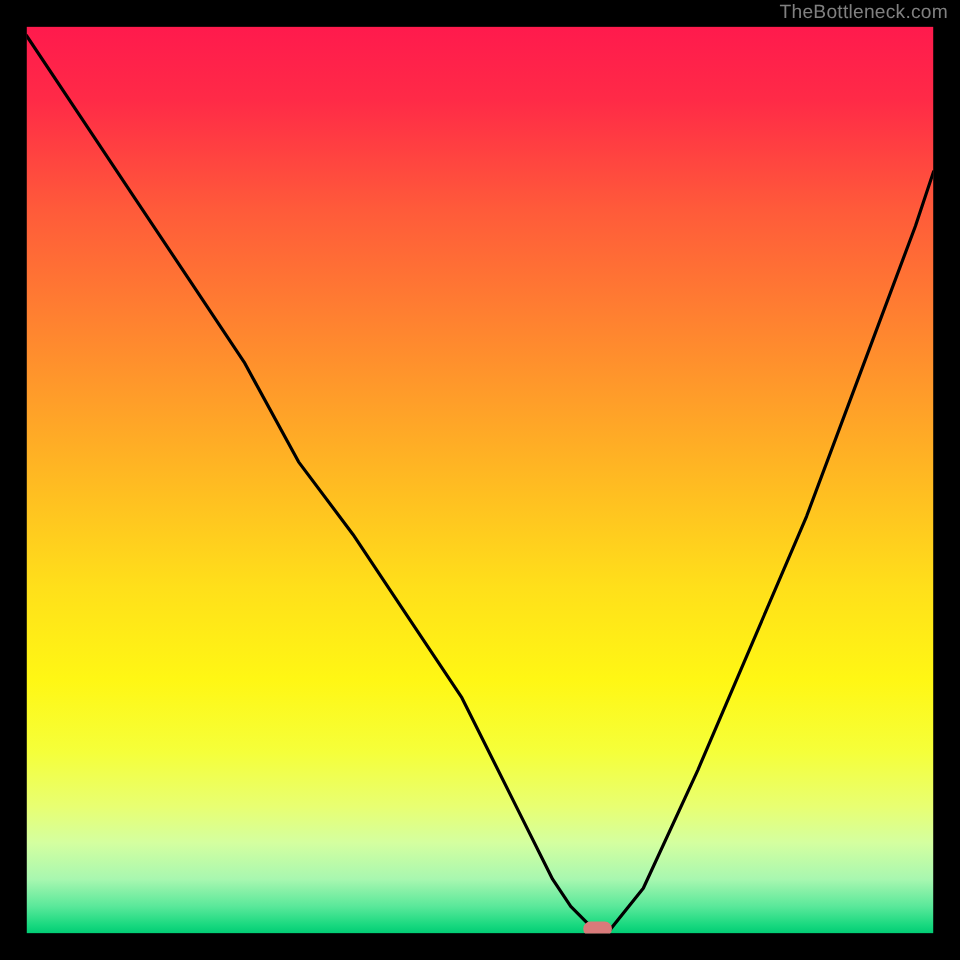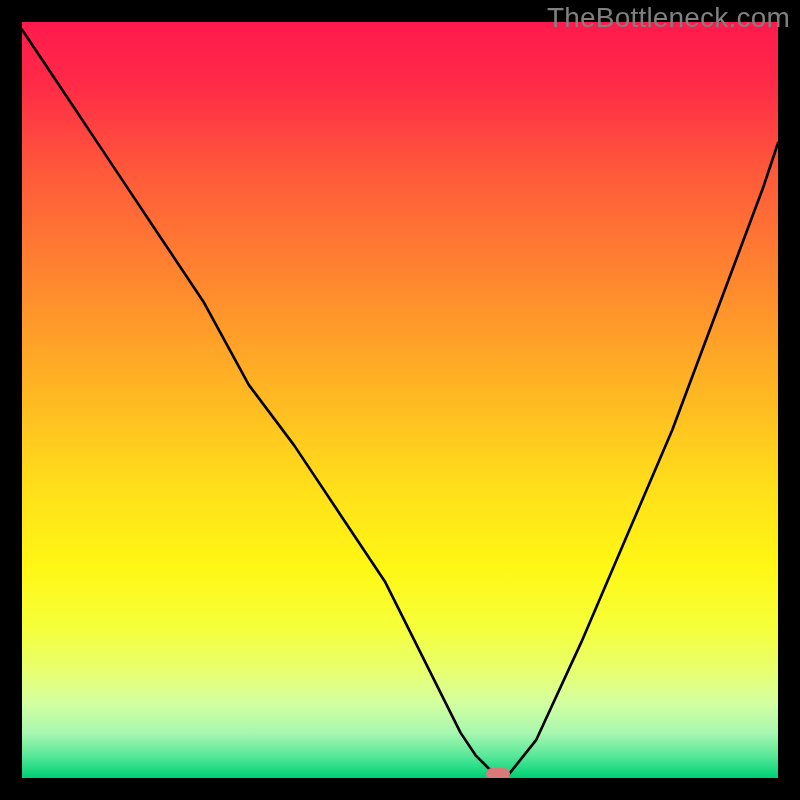--- a/index.html
+++ b/index.html
@@ -15,21 +15,21 @@
     position: relative;
     width: 800px;
     height: 800px;
     background: #000;
   }
   .watermark {
     position: absolute;
     top: 2px;
     right: 10px;
     color: #808080;
-    font-size: 28px;
+    font-size: 16px;
     font-weight: 500;
     letter-spacing: 0.2px;
     z-index: 20;
   }
   .plot {
     position: absolute;
     left: 22px;
     top: 22px;
     width: 756px;
     height: 756px;

